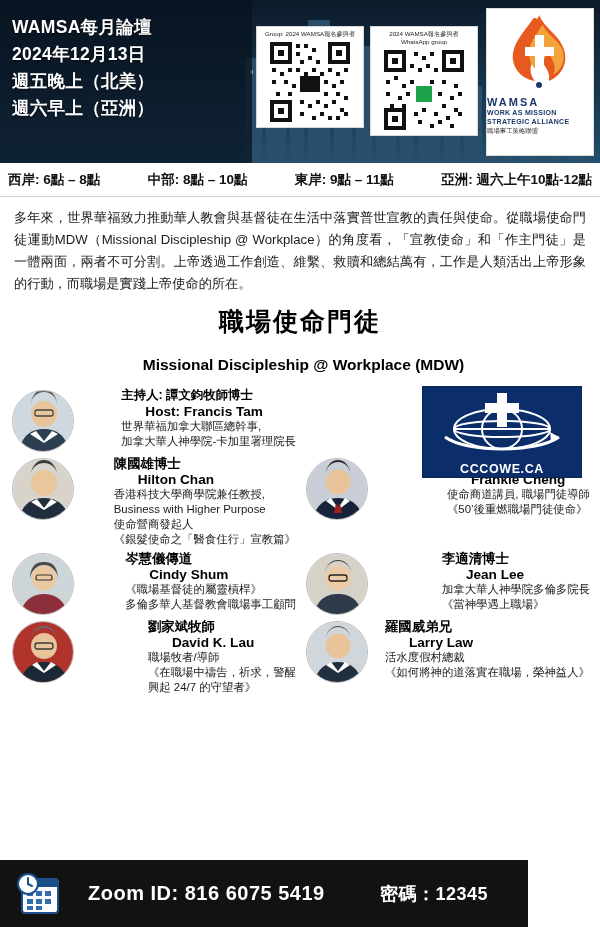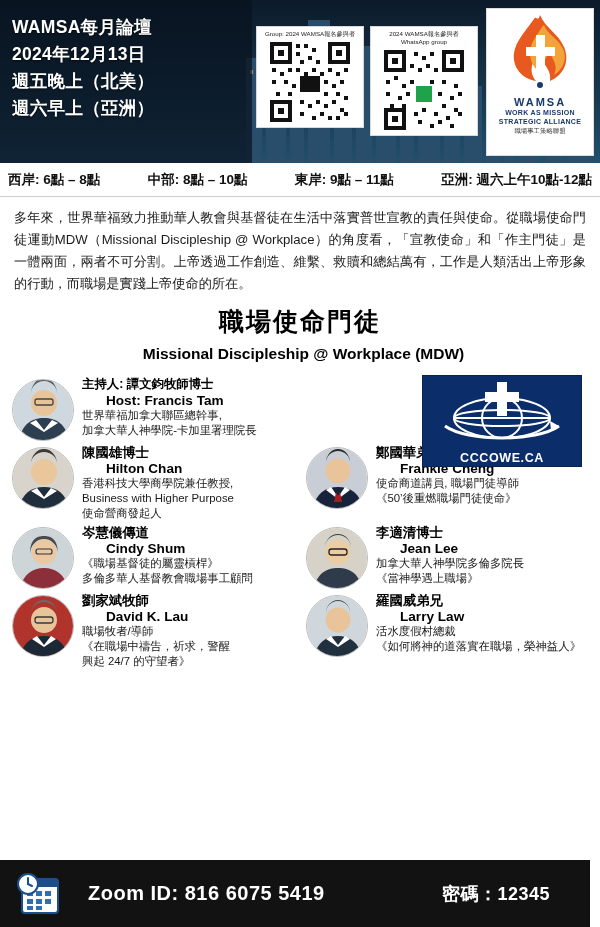--- a/index.html
+++ b/index.html
@@ -56,21 +56,20 @@
   }
   #qr1 { left: 256px; width: 108px; }
   #qr2 { left: 370px; width: 108px; }
   .qr-img { width: 100px; height: 84px; display:block; margin: 2px auto 1px auto; }
 
   .logo-box {
     position: absolute; right: 6px; top: 8px;
     width: 108px; height: 148px;
     background: #ffffff;
     border: 1px solid #ddd;
-    text-align: center;
     padding-top: 4px;
   }
   .logo-box .logo-text1 {
     font-size: 7px; font-weight: bold; color: #1b3a6b; line-height: 9px;
     letter-spacing: 0.3px;
   }
   .logo-box .logo-text2 {
     font-size: 6.4px; color: #333; line-height: 8px; margin-top:1px;
   }
   .logo-box .wamsa-word {
@@ -111,37 +110,38 @@
     font-size: 25px;
     font-weight: bold;
     letter-spacing: 2px;
     margin-top: 6px;
     color: #000;
   }
   .sub-title {
     text-align: center;
     font-size: 15.5px;
     font-weight: bold;
-    margin-top: 7px;
+    margin-top: 18px;
     color: #000;
     padding-left: 7px;
   }
 
   
   .speakers {
     position: relative;
     margin-top: 12px;
     padding: 0 6px;
   }
   .row { display: flex; width: 588px; }
   .cell {
     width: 294px;
     display: flex;
     align-items: flex-start;
     padding: 2px 4px 2px 6px;
+    justify-content: space-between;
   }
   .avatar {
     width: 62px; height: 62px;
     border-radius: 50%;
     flex: 0 0 62px;
     margin-top: 2px;
     border: 1px solid #bbb;
     overflow: hidden;
     position: relative;
   }
@@ -175,21 +175,21 @@
   }
   .cccowe .cap {
     color: #ffffff; font-weight: bold; font-size: 12.5px; letter-spacing: 0.6px;
     margin-top: 1px;
   }
 
   
   .footer {
     position: absolute;
     left: 0; bottom: 0;
-    width: 590px; height: 67px;
+    width: 528px; height: 67px;
     background: #121212;
     display: flex;
     align-items: center;
     padding: 0 14px;
   }
   .footer .cal {
     width: 48px; height: 46px; flex: 0 0 48px;
   }
   .footer .zoomid {
     color: #ffffff; font-size: 20px; font-weight: bold; letter-spacing: 0.5px;
@@ -453,20 +453,21 @@
             <path d="M6 62 c2-16 12-23 25-23 s23 7 25 23z" fill="#1f2d3d"></path>
             <path d="M24 40 l7 9 l7-9 l6 3 -13 8 -13-8z" fill="#ffffff"></path>
           </svg>
       </div>
       <div class="sp-text">
         <div class="sp-cn-name">陳國雄博士</div>
         <div class="sp-name">Hilton Chan</div>
         <div class="sp-detail">香港科技大學商學院兼任教授,</div>
         <div class="sp-detail">Business with Higher Purpose</div>
         <div class="sp-detail">使命營商發起人</div>
+        <div class="sp-detail">《銀髮使命之「醫食住行」宣教篇》</div>
       </div>
     </div>
     <div class="cell">
       <div class="avatar">
         <svg viewBox="0 0 62 62">
             <rect width="62" height="62" fill="#c9ced6"></rect>
             <circle cx="31" cy="23" r="12.5" fill="#e9c49a"></circle>
             <path d="M19 15 a12 12 0 0 1 24 0 a12 14 0 0 0 -24 0z" fill="#2b2b2b"></path>
             <path d="M6 62 c2-16 12-23 25-23 s23 7 25 23z" fill="#16233a"></path>
             <path d="M24 39 l7 10 l7-10 l5 3 -12 9 -12-9z" fill="#ffffff"></path>

